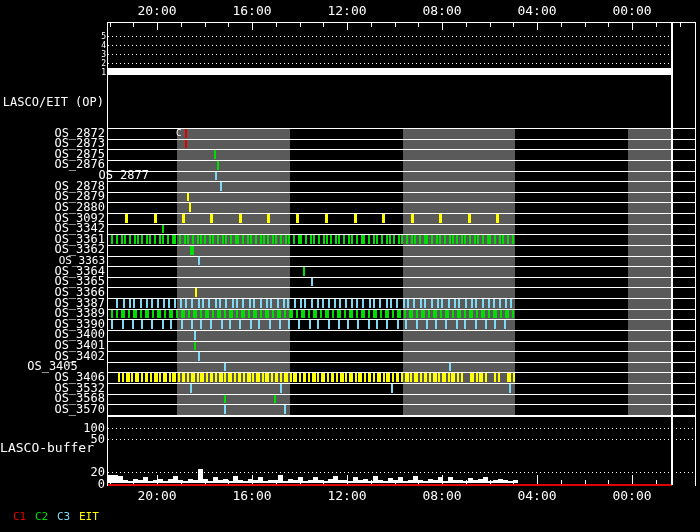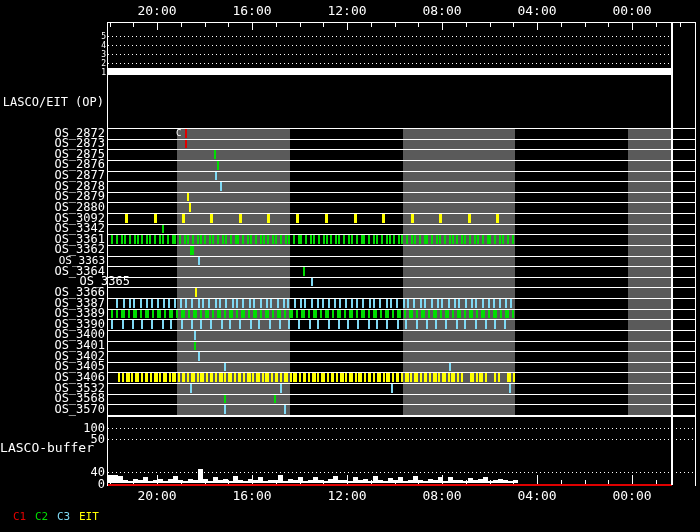--- a/index.html
+++ b/index.html
@@ -57,39 +57,39 @@
       <div style="position: absolute; left: 108px; top: 361.852px; width: 587px; height: 1px; background: rgb(255, 255, 255);"></div>
       <div style="position: absolute; left: 108px; top: 372.481px; width: 587px; height: 1px; background: rgb(255, 255, 255);"></div>
       <div style="position: absolute; left: 108px; top: 383.111px; width: 587px; height: 1px; background: rgb(255, 255, 255);"></div>
       <div style="position: absolute; left: 108px; top: 393.741px; width: 587px; height: 1px; background: rgb(255, 255, 255);"></div>
       <div style="position: absolute; left: 108px; top: 404.37px; width: 587px; height: 1px; background: rgb(255, 255, 255);"></div>
       <div style="position: absolute; left: 108px; top: 415px; width: 587px; height: 2px; background: rgb(255, 255, 255);"></div>
       <div style="position: absolute; left: 0px; top: 128.5px; width: 105px; text-align: right; font-size: 12px; line-height: 9.62963px; color: rgb(255, 255, 255);">OS_2872</div>
       <div style="position: absolute; left: 0px; top: 139.13px; width: 105px; text-align: right; font-size: 12px; line-height: 9.62963px; color: rgb(255, 255, 255);">OS_2873</div>
       <div style="position: absolute; left: 0px; top: 149.759px; width: 105px; text-align: right; font-size: 12px; line-height: 9.62963px; color: rgb(255, 255, 255);">OS_2875</div>
       <div style="position: absolute; left: 0px; top: 160.389px; width: 105px; text-align: right; font-size: 12px; line-height: 9.62963px; color: rgb(255, 255, 255);">OS_2876</div>
-      <div style="position: absolute; left: 0px; top: 171.019px; width: 105px; text-align: right; font-size: 12px; line-height: 9.62963px; color: rgb(255, 255, 255);">OS_2877</div>
+      <div style="position: absolute; left: 0px; top: 171.019px; width: 105px; text-align: right; font-size: 12px; line-height: 9.62963px; color: rgb(255, 255, 255); padding-left: 44px;">OS_2877</div>
       <div style="position: absolute; left: 0px; top: 181.648px; width: 105px; text-align: right; font-size: 12px; line-height: 9.62963px; color: rgb(255, 255, 255);">OS_2878</div>
       <div style="position: absolute; left: 0px; top: 192.278px; width: 105px; text-align: right; font-size: 12px; line-height: 9.62963px; color: rgb(255, 255, 255);">OS_2879</div>
       <div style="position: absolute; left: 0px; top: 202.907px; width: 105px; text-align: right; font-size: 12px; line-height: 9.62963px; color: rgb(255, 255, 255);">OS_2880</div>
       <div style="position: absolute; left: 0px; top: 213.537px; width: 105px; text-align: right; font-size: 12px; line-height: 9.62963px; color: rgb(255, 255, 255);">OS_3092</div>
       <div style="position: absolute; left: 0px; top: 224.167px; width: 105px; text-align: right; font-size: 12px; line-height: 9.62963px; color: rgb(255, 255, 255);">OS_3342</div>
       <div style="position: absolute; left: 0px; top: 234.796px; width: 105px; text-align: right; font-size: 12px; line-height: 9.62963px; color: rgb(255, 255, 255);">OS_3361</div>
       <div style="position: absolute; left: 0px; top: 245.426px; width: 105px; text-align: right; font-size: 12px; line-height: 9.62963px; color: rgb(255, 255, 255);">OS_3362</div>
       <div style="position: absolute; left: 0px; top: 256.056px; width: 105px; text-align: right; font-size: 11px; line-height: 9.62963px; color: rgb(255, 255, 255);">OS_3363</div>
       <div style="position: absolute; left: 0px; top: 266.685px; width: 105px; text-align: right; font-size: 12px; line-height: 9.62963px; color: rgb(255, 255, 255);">OS_3364</div>
-      <div style="position: absolute; left: 0px; top: 277.315px; width: 105px; text-align: right; font-size: 12px; line-height: 9.62963px; color: rgb(255, 255, 255); margin-left: 25px;">OS_3365</div>
+      <div style="position: absolute; left: 0px; top: 277.315px; width: 105px; text-align: right; font-size: 12px; line-height: 9.62963px; color: rgb(255, 255, 255);">OS_3365</div>
       <div style="position: absolute; left: 0px; top: 287.944px; width: 105px; text-align: right; font-size: 12px; line-height: 9.62963px; color: rgb(255, 255, 255);">OS_3366</div>
       <div style="position: absolute; left: 0px; top: 298.574px; width: 105px; text-align: right; font-size: 12px; line-height: 9.62963px; color: rgb(255, 255, 255);">OS_3387</div>
       <div style="position: absolute; left: 0px; top: 309.204px; width: 105px; text-align: right; font-size: 12px; line-height: 9.62963px; color: rgb(255, 255, 255);">OS_3389</div>
       <div style="position: absolute; left: 0px; top: 319.833px; width: 105px; text-align: right; font-size: 12px; line-height: 9.62963px; color: rgb(255, 255, 255);">OS_3390</div>
       <div style="position: absolute; left: 0px; top: 330.463px; width: 105px; text-align: right; font-size: 12px; line-height: 9.62963px; color: rgb(255, 255, 255);">OS_3400</div>
       <div style="position: absolute; left: 0px; top: 341.093px; width: 105px; text-align: right; font-size: 12px; line-height: 9.62963px; color: rgb(255, 255, 255);">OS_3401</div>
       <div style="position: absolute; left: 0px; top: 351.722px; width: 105px; text-align: right; font-size: 12px; line-height: 9.62963px; color: rgb(255, 255, 255);">OS_3402</div>
-      <div style="position: absolute; left: 0px; top: 362.352px; width: 105px; text-align: right; font-size: 12px; line-height: 9.62963px; color: rgb(255, 255, 255);">OS_3405</div>
+      <div style="position: absolute; left: 0px; top: 362.352px; width: 105px; text-align: center; font-size: 12px; line-height: 9.62963px; color: rgb(255, 255, 255);">OS_3405</div>
       <div style="position: absolute; left: 0px; top: 372.981px; width: 105px; text-align: right; font-size: 12px; line-height: 9.62963px; color: rgb(255, 255, 255);">OS_3406</div>
       <div style="position: absolute; left: 0px; top: 383.611px; width: 105px; text-align: right; font-size: 12px; line-height: 9.62963px; color: rgb(255, 255, 255);">OS_3532</div>
       <div style="position: absolute; left: 0px; top: 394.241px; width: 105px; text-align: right; font-size: 12px; line-height: 9.62963px; color: rgb(255, 255, 255);">OS_3568</div>
       <div style="position: absolute; left: 0px; top: 404.87px; width: 105px; text-align: right; font-size: 12px; line-height: 9.62963px; color: rgb(255, 255, 255);">OS_3570</div>
       <div style="position: absolute; left: 185px; top: 129px; width: 2px; height: 8.62963px; background: rgb(224, 0, 0);"></div>
       <div style="position: absolute; left: 176px; top: 128px; font-size: 9px; color: rgb(255, 255, 255);">C</div>
       <div style="position: absolute; left: 185px; top: 139.63px; width: 2px; height: 8.62963px; background: rgb(224, 0, 0);"></div>
       <div style="position: absolute; left: 214px; top: 150.259px; width: 2px; height: 8.62963px; background: rgb(0, 221, 0);"></div>
       <div style="position: absolute; left: 217px; top: 160.889px; width: 2px; height: 8.62963px; background: rgb(0, 221, 0);"></div>
       <div style="position: absolute; left: 215px; top: 171.519px; width: 2px; height: 8.62963px; background: rgb(127, 217, 244);"></div>
@@ -557,21 +557,21 @@
       <div style="position: absolute; left: 509px; top: 384.111px; width: 2px; height: 8.62963px; background: rgb(127, 217, 244);"></div>
       <div style="position: absolute; left: 224px; top: 394.741px; width: 2px; height: 8.62963px; background: rgb(0, 221, 0);"></div>
       <div style="position: absolute; left: 274px; top: 394.741px; width: 2px; height: 8.62963px; background: rgb(0, 221, 0);"></div>
       <div style="position: absolute; left: 224px; top: 405.37px; width: 2px; height: 8.62963px; background: rgb(127, 217, 244);"></div>
       <div style="position: absolute; left: 284px; top: 405.37px; width: 2px; height: 8.62963px; background: rgb(127, 217, 244);"></div>
       <div style="position: absolute; left: 108px; top: 428px; width: 586px; height: 1px; background: repeating-linear-gradient(90deg, rgb(255, 255, 255) 0px, rgb(255, 255, 255) 1px, transparent 1px, transparent 4px);"></div>
       <div style="position: absolute; left: 108px; top: 439.1px; width: 586px; height: 1px; background: repeating-linear-gradient(90deg, rgb(255, 255, 255) 0px, rgb(255, 255, 255) 1px, transparent 1px, transparent 4px);"></div>
       <div style="position: absolute; left: 108px; top: 472.4px; width: 586px; height: 1px; background: repeating-linear-gradient(90deg, rgb(255, 255, 255) 0px, rgb(255, 255, 255) 1px, transparent 1px, transparent 4px);"></div>
       <div style="position: absolute; left: 0px; top: 421px; width: 105px; text-align: right; font-size: 12px; color: rgb(255, 255, 255);">100</div>
       <div style="position: absolute; left: 0px; top: 432.1px; width: 105px; text-align: right; font-size: 12px; color: rgb(255, 255, 255);">50</div>
-      <div style="position: absolute; left: 0px; top: 465.4px; width: 105px; text-align: right; font-size: 12px; color: rgb(255, 255, 255);">40</div>
+      <div style="position: absolute; left: 0px; top: 465.4px; width: 105px; text-align: right; font-size: 12px; color: rgb(255, 255, 255);">20</div>
       <div style="position: absolute; left: 0px; top: 476.5px; width: 105px; text-align: right; font-size: 12px; color: rgb(255, 255, 255);">0</div>
       <div style="position: absolute; left: 108px; top: 475.175px; width: 5px; height: 8.325px; background: rgb(255, 255, 255);"></div>
       <div style="position: absolute; left: 113px; top: 475.175px; width: 5px; height: 8.325px; background: rgb(255, 255, 255);"></div>
       <div style="position: absolute; left: 118px; top: 475.73px; width: 5px; height: 7.77px; background: rgb(255, 255, 255);"></div>
       <div style="position: absolute; left: 123px; top: 479.615px; width: 5px; height: 3.885px; background: rgb(255, 255, 255);"></div>
       <div style="position: absolute; left: 128px; top: 480.725px; width: 5px; height: 2.775px; background: rgb(255, 255, 255);"></div>
       <div style="position: absolute; left: 133px; top: 479.06px; width: 5px; height: 4.44px; background: rgb(255, 255, 255);"></div>
       <div style="position: absolute; left: 138px; top: 480.17px; width: 5px; height: 3.33px; background: rgb(255, 255, 255);"></div>
       <div style="position: absolute; left: 143px; top: 477.395px; width: 5px; height: 6.105px; background: rgb(255, 255, 255);"></div>
       <div style="position: absolute; left: 148px; top: 480.725px; width: 5px; height: 2.775px; background: rgb(255, 255, 255);"></div>

